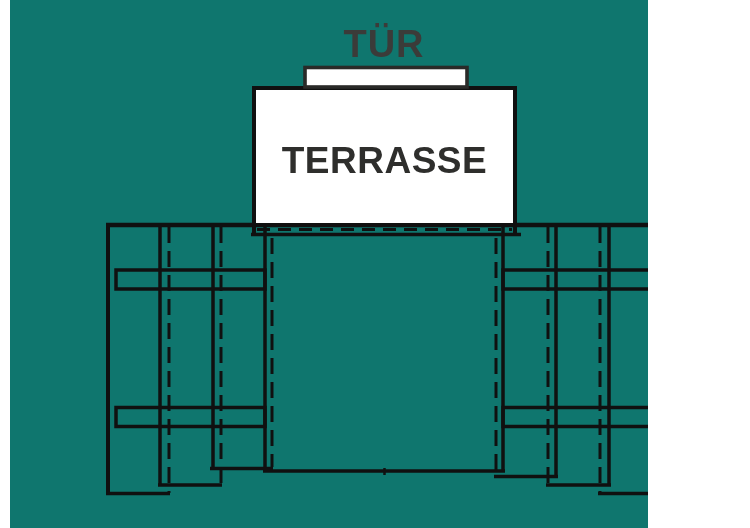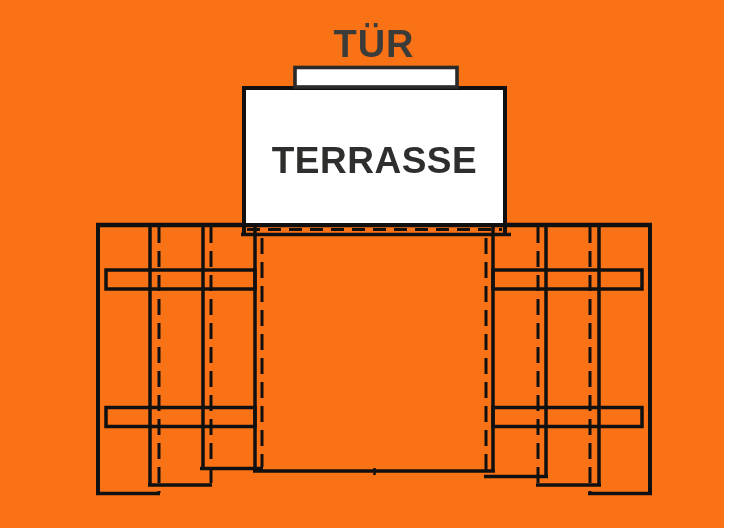--- a/index.html
+++ b/index.html
@@ -2,25 +2,26 @@
 <html><head>
 <meta charset="utf-8">
 <style>
   html, body {
     margin: 0;
     padding: 0;
     background: #ffffff;
   }
   .stage {
     position: relative;
-    width: 724px;
+    width: 638px;
     height: 528px;
-    background: #f97316;
+    background: #0f766e;
     overflow: hidden;
     font-family: "Liberation Sans", "DejaVu Sans", sans-serif;
+    margin-left: 10px;
   }
   svg text {
     font-family: "Liberation Sans", "DejaVu Sans", sans-serif;
     font-weight: bold;
   }
   .label-door {
     font-size: 38px;
     letter-spacing: 1px;
   }
   .label-terrace {

